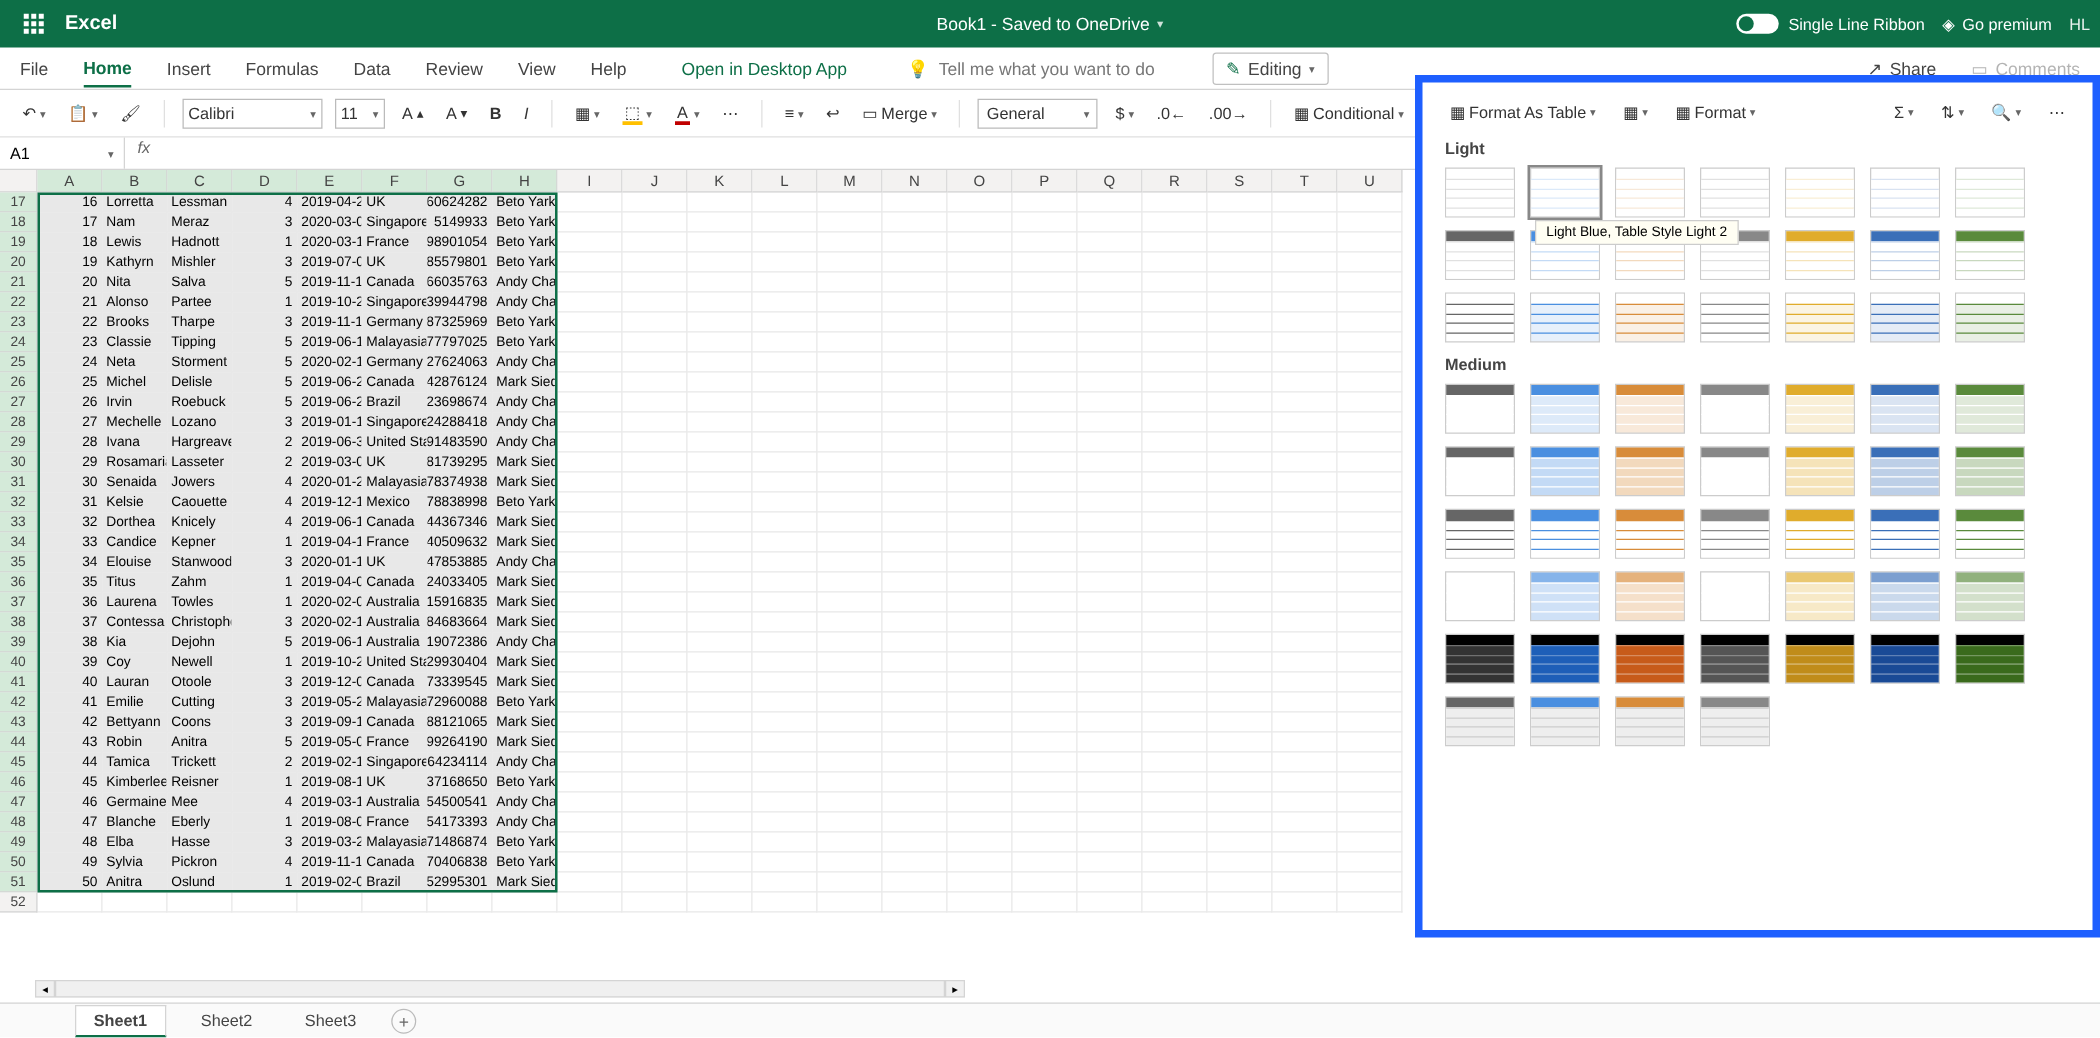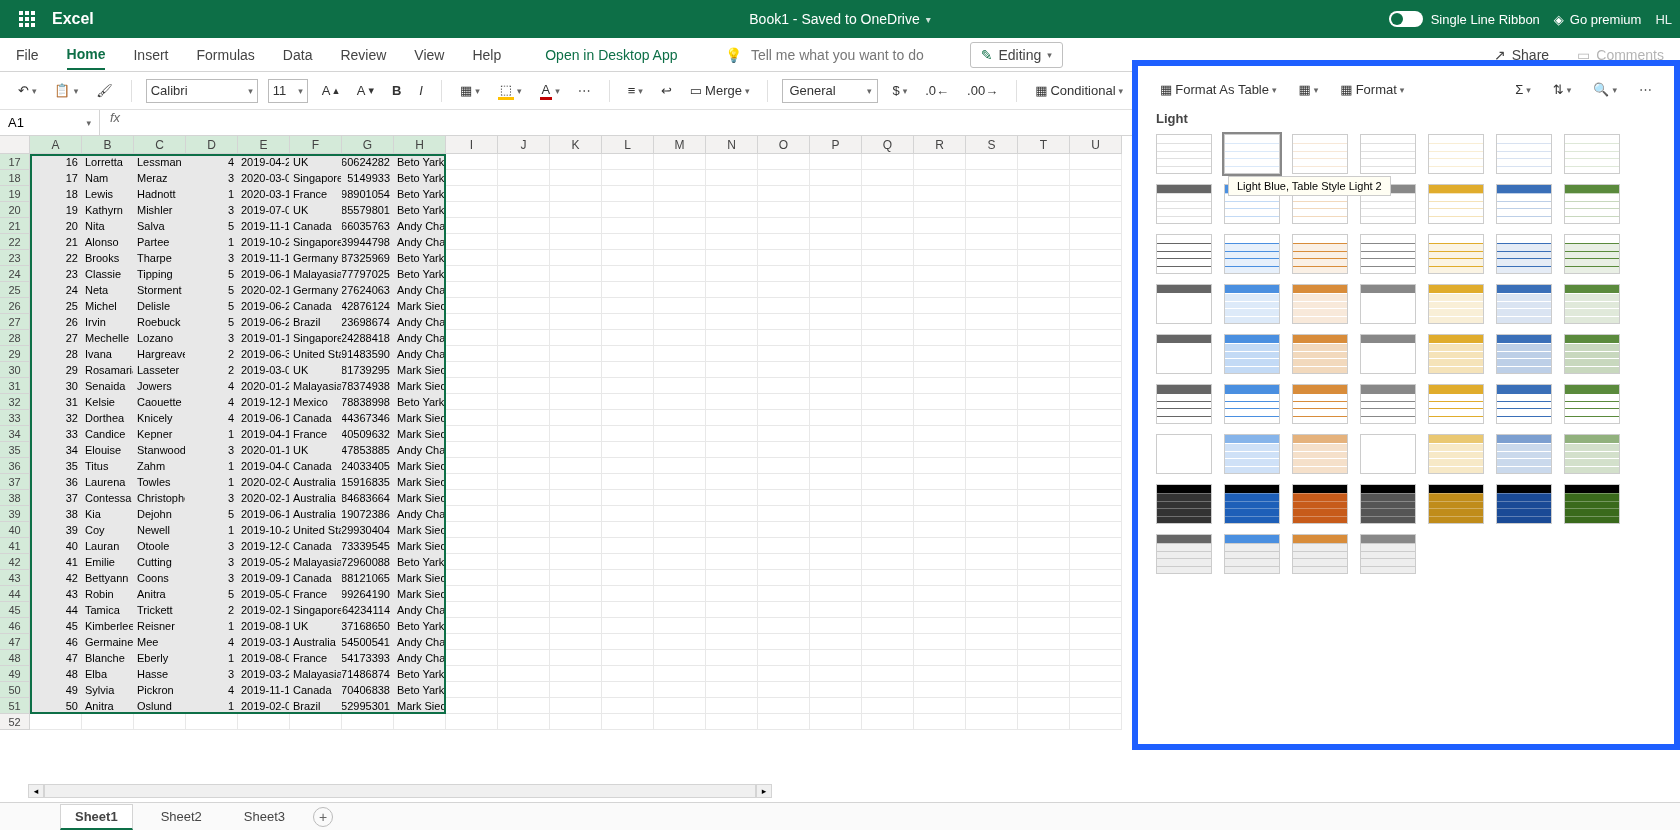--- a/index.html
+++ b/index.html
@@ -1278,20 +1278,21 @@
           <div class="sw-row" style="background: rgba(58, 111, 184, 0.133); border-top: 1px solid rgb(58, 111, 184);"></div>
         </div>
         <div class="swatch">
           <div class="sw-hdr" style="background: rgb(255, 255, 255);"></div>
           <div class="sw-row" style="background: rgba(90, 138, 60, 0.133); border-top: 1px solid rgb(90, 138, 60);"></div>
           <div class="sw-row" style="background: rgba(90, 138, 60, 0.133); border-top: 1px solid rgb(90, 138, 60);"></div>
           <div class="sw-row" style="background: rgba(90, 138, 60, 0.133); border-top: 1px solid rgb(90, 138, 60);"></div>
           <div class="sw-row" style="background: rgba(90, 138, 60, 0.133); border-top: 1px solid rgb(90, 138, 60);"></div>
         </div>
       </div>
+    <div class="fat-section">Medium</div>
     <div class="swatch-grid" id="med-row1">
         <div class="swatch">
           <div class="sw-hdr" style="background: rgb(102, 102, 102);"></div>
           <div class="sw-row" style="border-top: 1px solid rgb(255, 255, 255);"></div>
           <div class="sw-row" style="border-top: 1px solid rgb(255, 255, 255);"></div>
           <div class="sw-row" style="border-top: 1px solid rgb(255, 255, 255);"></div>
           <div class="sw-row" style="border-top: 1px solid rgb(255, 255, 255);"></div>
         </div>
         <div class="swatch">
           <div class="sw-hdr" style="background: rgb(74, 143, 224);"></div>

